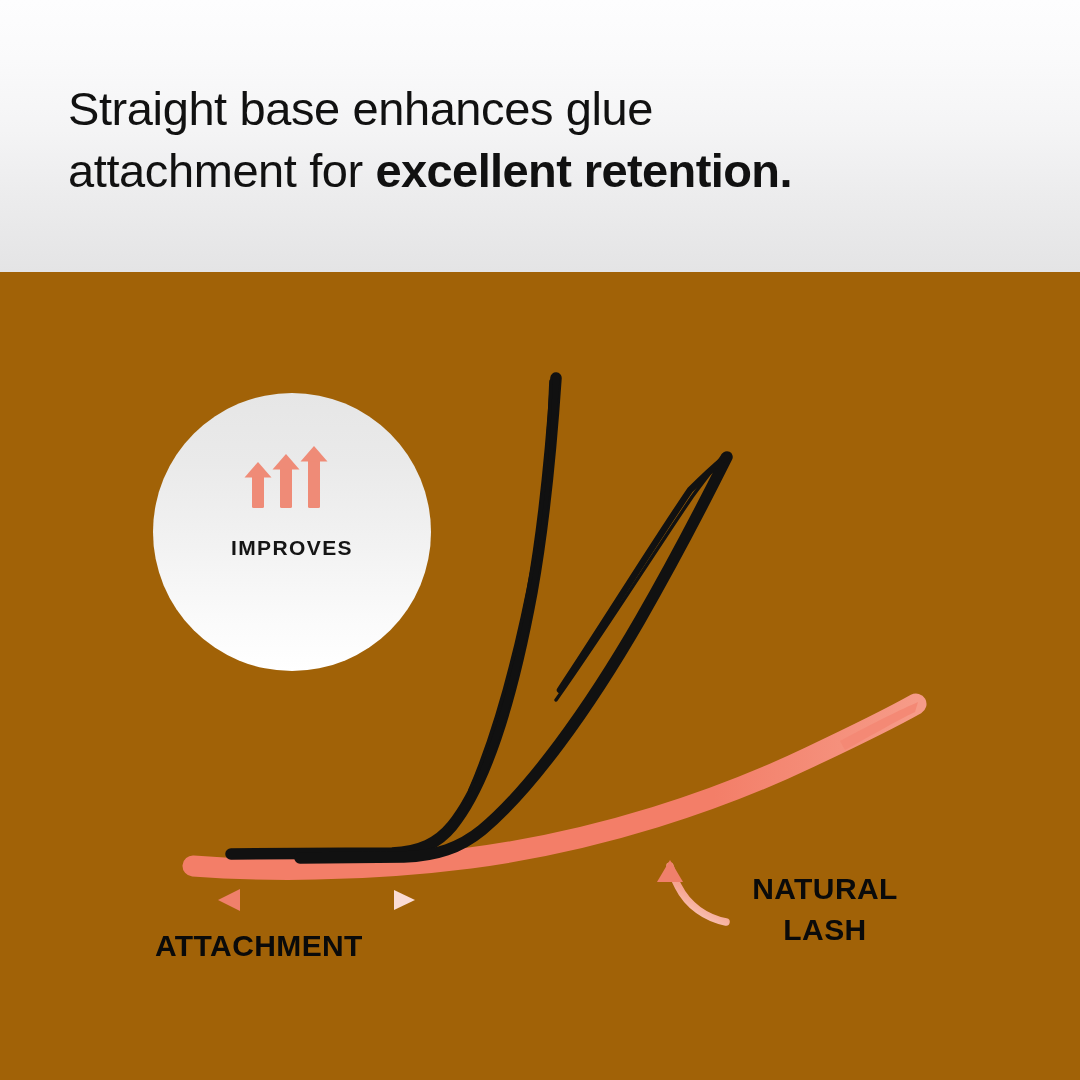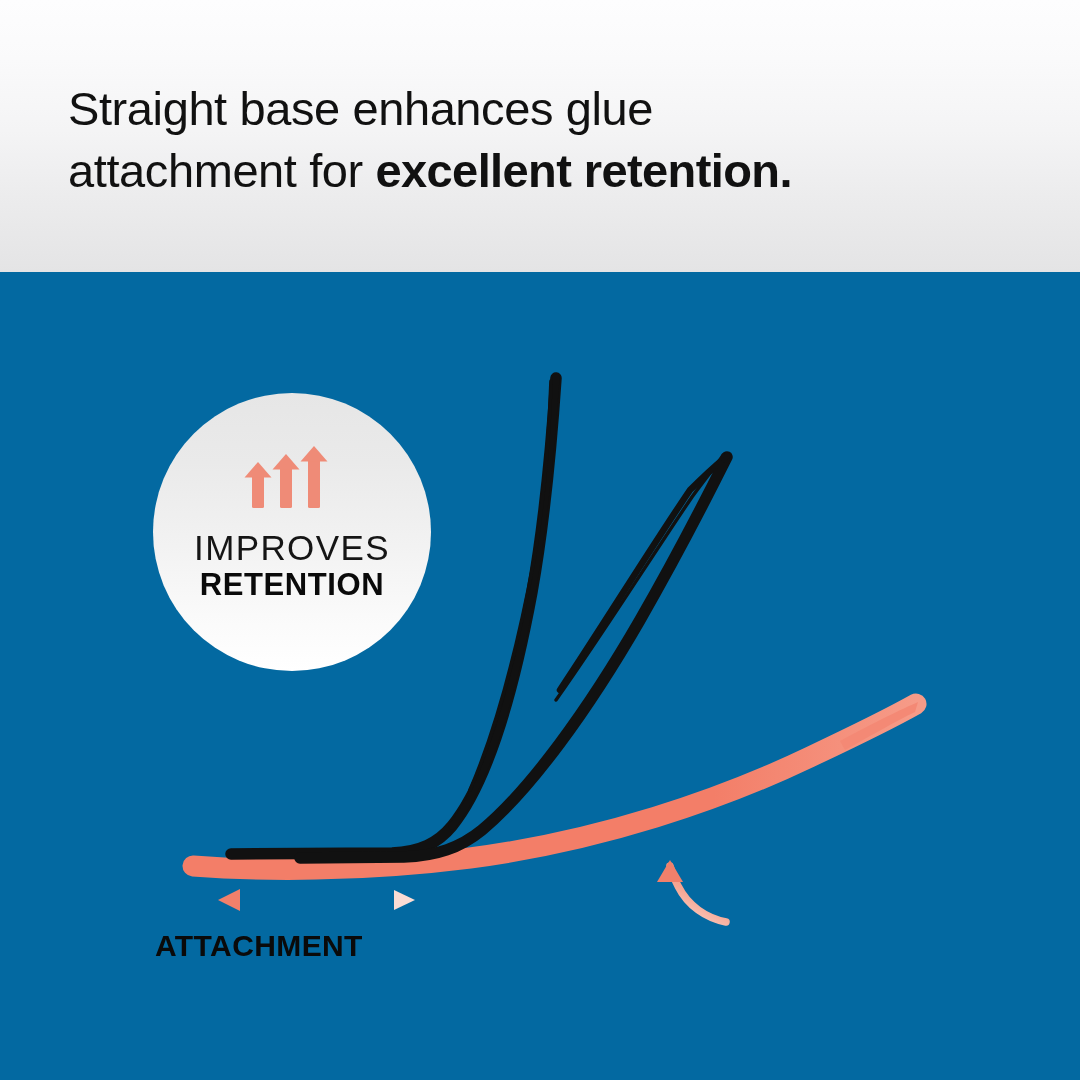--- a/index.html
+++ b/index.html
@@ -11,21 +11,21 @@
   body {
     font-family: "Liberation Sans", sans-serif;
     -webkit-font-smoothing: antialiased;
   }
 
   #canvas {
     position: relative;
     width: 1080px;
     height: 1080px;
     overflow: hidden;
-    background: #0369a1;
+    background: #a16207;
   }
 
   
   #header-band {
     position: absolute;
     left: 0;
     top: 0;
     width: 1080px;
     height: 272px;
     background: linear-gradient(180deg,
@@ -80,23 +80,23 @@
 
   #badge-text {
     position: absolute;
     left: 153px;
     top: 530px;
     width: 278px;
     text-align: center;
   }
   #badge-line1 {
     display: block;
-    font-size: 35px;
+    font-size: 21px;
     letter-spacing: 1.4px;
-    font-weight: 400;
+    font-weight: 700;
     color: #151515;
     line-height: 36px;
   }
   #badge-line2 {
     display: block;
     font-size: 31px;
     letter-spacing: 0.6px;
     font-weight: 700;
     color: #0a0a0a;
     line-height: 37px;
@@ -168,21 +168,20 @@
 
       <g fill="#EF8B77">
         <rect x="68" y="13" width="12" height="49" rx="1.5"></rect>
         <path d="M74 0 L87.5 15.5 L60.5 15.5 Z"></path>
       </g>
     </svg>
   </div>
 
   <div id="badge-text">
     <span id="badge-line1">IMPROVES</span>
-    <span id="badge-line2">RETENTION</span>
   </div>
 
   <svg id="diagram" viewBox="0 0 1080 1080">
     <defs>
       <linearGradient id="spanGrad" x1="0" y1="0" x2="1" y2="0">
         <stop offset="0%" stop-color="#F0806B"></stop>
         <stop offset="45%" stop-color="#F6AE9C"></stop>
         <stop offset="100%" stop-color="#FBDCD4"></stop>
       </linearGradient>
       <linearGradient id="pointerGrad" x1="0" y1="1" x2="0.55" y2="0">
@@ -252,14 +251,18 @@
                C 706 918, 688 906, 678 886
                C 673 877, 671 870, 670 866" fill="none" stroke="url(#pointerGrad)" stroke-width="7.5" stroke-linecap="round"></path>
       <path d="M 670 860 L 683 882 L 657 882 Z" fill="#F0806B"></path>
     </g>
   </svg>
 
   <div id="attachment-label">
     <span class="l1">ATTACHMENT</span>
   </div>
 
+  <div id="natural-label">
+    <span class="l1">NATURAL</span>
+    <span class="l2">LASH</span>
+  </div>
 
 </div>
 
 </body></html>

